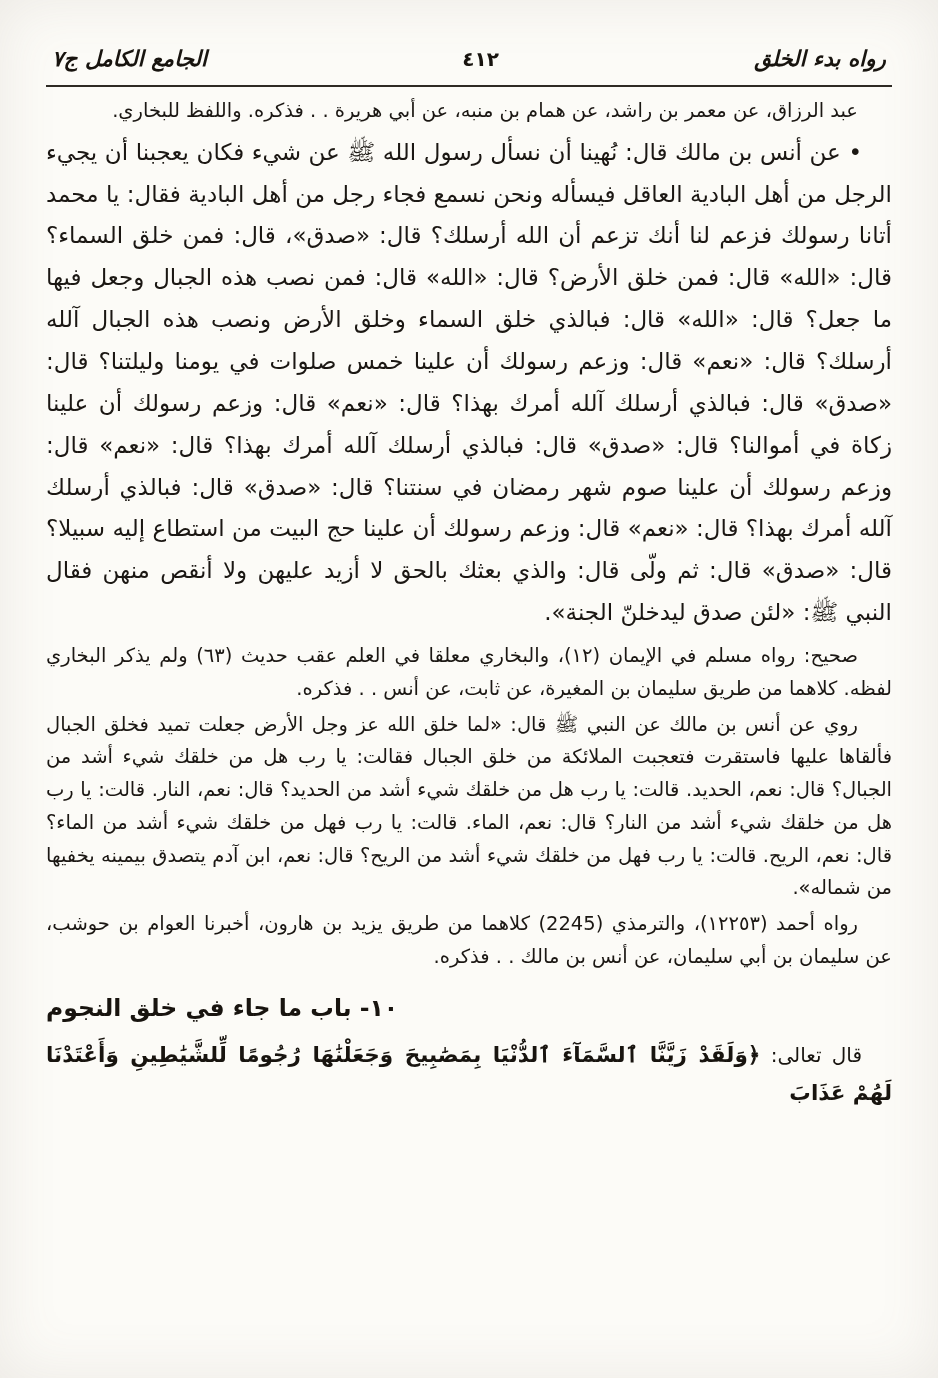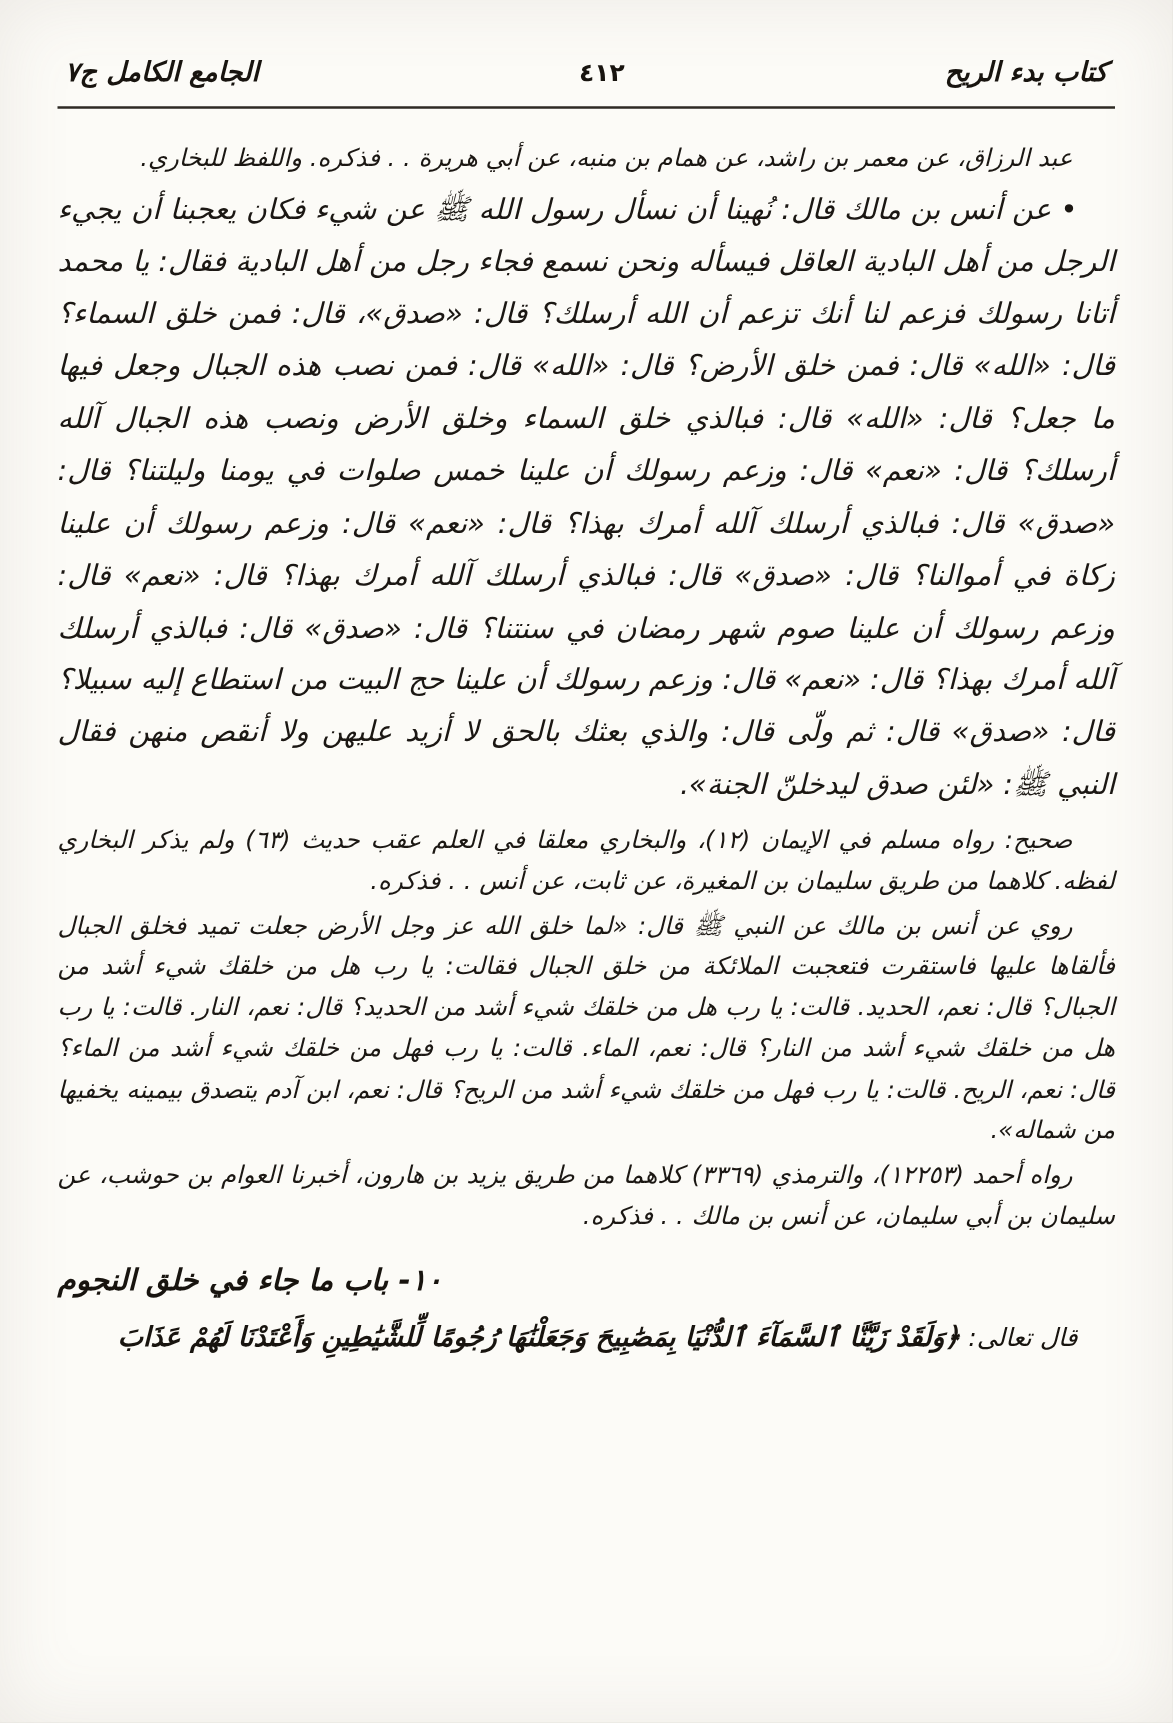--- a/index.html
+++ b/index.html
@@ -26,21 +26,21 @@
     font-size: 22px;
     font-weight: bold;
     padding: 0 6px;
   }
   .page-header .h-side { font-size: 21.5px; font-style: italic; }
   .page-header .h-center { font-size: 20px; letter-spacing: 2px; font-weight: bold; }
   .rule {
     border-bottom: 2px solid #2e2a24;
     margin-top: 14px;
   }
-  main { margin-top: 24px; direction: rtl; font-style: italic; }
+  main { margin-top: 8px; direction: rtl; }
   p.para {
     direction: rtl;
     text-align: justify;
     text-justify: inter-word;
     color: #1b1713;
   }
   .small-text {
     font-size: 19.5px;
     line-height: 1.68;
     text-indent: 34px;
@@ -68,33 +68,33 @@
   }
   .verse-intro { font-size: 20px; }
   .verse-quote { font-weight: bold; font-size: 21.5px; }
 </style>
 </head>
 <body>
 
 <div class="page">
 
   <header class="page-header">
-    <div class="h-side">كتاب بدء الريح</div>
+    <div class="h-side">رواه بدء الخلق</div>
     <div class="h-center">٤١٢</div>
     <div class="h-side">الجامع الكامل ج٧</div>
   </header>
 
   <div class="rule"></div>
 
   <main>
     <p class="para small-text">عبد الرزاق، عن معمر بن راشد، عن همام بن منبه، عن أبي هريرة . . فذكره. واللفظ للبخاري.</p>
     <p class="para main-text">•  عن أنس بن مالك قال: نُهينا أن نسأل رسول الله ﷺ عن شيء فكان يعجبنا أن يجيء الرجل من أهل البادية العاقل فيسأله ونحن نسمع فجاء رجل من أهل البادية فقال: يا محمد أتانا رسولك فزعم لنا أنك تزعم أن الله أرسلك؟ قال: «صدق»، قال: فمن خلق السماء؟ قال: «الله» قال: فمن خلق الأرض؟ قال: «الله» قال: فمن نصب هذه الجبال وجعل فيها ما جعل؟ قال: «الله» قال: فبالذي خلق السماء وخلق الأرض ونصب هذه الجبال آلله أرسلك؟ قال: «نعم» قال: وزعم رسولك أن علينا خمس صلوات في يومنا وليلتنا؟ قال: «صدق» قال: فبالذي أرسلك آلله أمرك بهذا؟ قال: «نعم» قال: وزعم رسولك أن علينا زكاة في أموالنا؟ قال: «صدق» قال: فبالذي أرسلك آلله أمرك بهذا؟ قال: «نعم» قال: وزعم رسولك أن علينا صوم شهر رمضان في سنتنا؟ قال: «صدق» قال: فبالذي أرسلك آلله أمرك بهذا؟ قال: «نعم» قال: وزعم رسولك أن علينا حج البيت من استطاع إليه سبيلا؟ قال: «صدق» قال: ثم ولّى قال: والذي بعثك بالحق لا أزيد عليهن ولا أنقص منهن فقال النبي ﷺ: «لئن صدق ليدخلنّ الجنة».</p>
     <p class="para small-text">صحيح: رواه مسلم في الإيمان (١٢)، والبخاري معلقا في العلم عقب حديث (٦٣) ولم يذكر البخاري لفظه. كلاهما من طريق سليمان بن المغيرة، عن ثابت، عن أنس . . فذكره.</p>
     <p class="para small-text">روي عن أنس بن مالك عن النبي ﷺ قال: «لما خلق الله عز وجل الأرض جعلت تميد فخلق الجبال فألقاها عليها فاستقرت فتعجبت الملائكة من خلق الجبال فقالت: يا رب هل من خلقك شيء أشد من الجبال؟ قال: نعم، الحديد. قالت: يا رب هل من خلقك شيء أشد من الحديد؟ قال: نعم، النار. قالت: يا رب هل من خلقك شيء أشد من النار؟ قال: نعم، الماء. قالت: يا رب فهل من خلقك شيء أشد من الماء؟ قال: نعم، الريح. قالت: يا رب فهل من خلقك شيء أشد من الريح؟ قال: نعم، ابن آدم يتصدق بيمينه يخفيها من شماله».</p>
-    <p class="para small-text">رواه أحمد (١٢٢٥٣)، والترمذي (٣٣٦٩) كلاهما من طريق يزيد بن هارون، أخبرنا العوام بن حوشب، عن سليمان بن أبي سليمان، عن أنس بن مالك . . فذكره.</p>
+    <p class="para small-text">رواه أحمد (١٢٢٥٣)، والترمذي (2245) كلاهما من طريق يزيد بن هارون، أخبرنا العوام بن حوشب، عن سليمان بن أبي سليمان، عن أنس بن مالك . . فذكره.</p>
 
     <h2 class="chapter-heading">١٠- باب ما جاء في خلق النجوم</h2>
 
     <p class="verse-para">
       <span class="verse-intro">قال تعالى: </span>
       <span class="verse-quote">﴿وَلَقَدْ زَيَّنَّا ٱلسَّمَآءَ ٱلدُّنْيَا بِمَصَٰبِيحَ وَجَعَلْنَٰهَا رُجُومًا لِّلشَّيَٰطِينِ وَأَعْتَدْنَا لَهُمْ عَذَابَ</span>
     </p>
   </main>
 
 </div>

